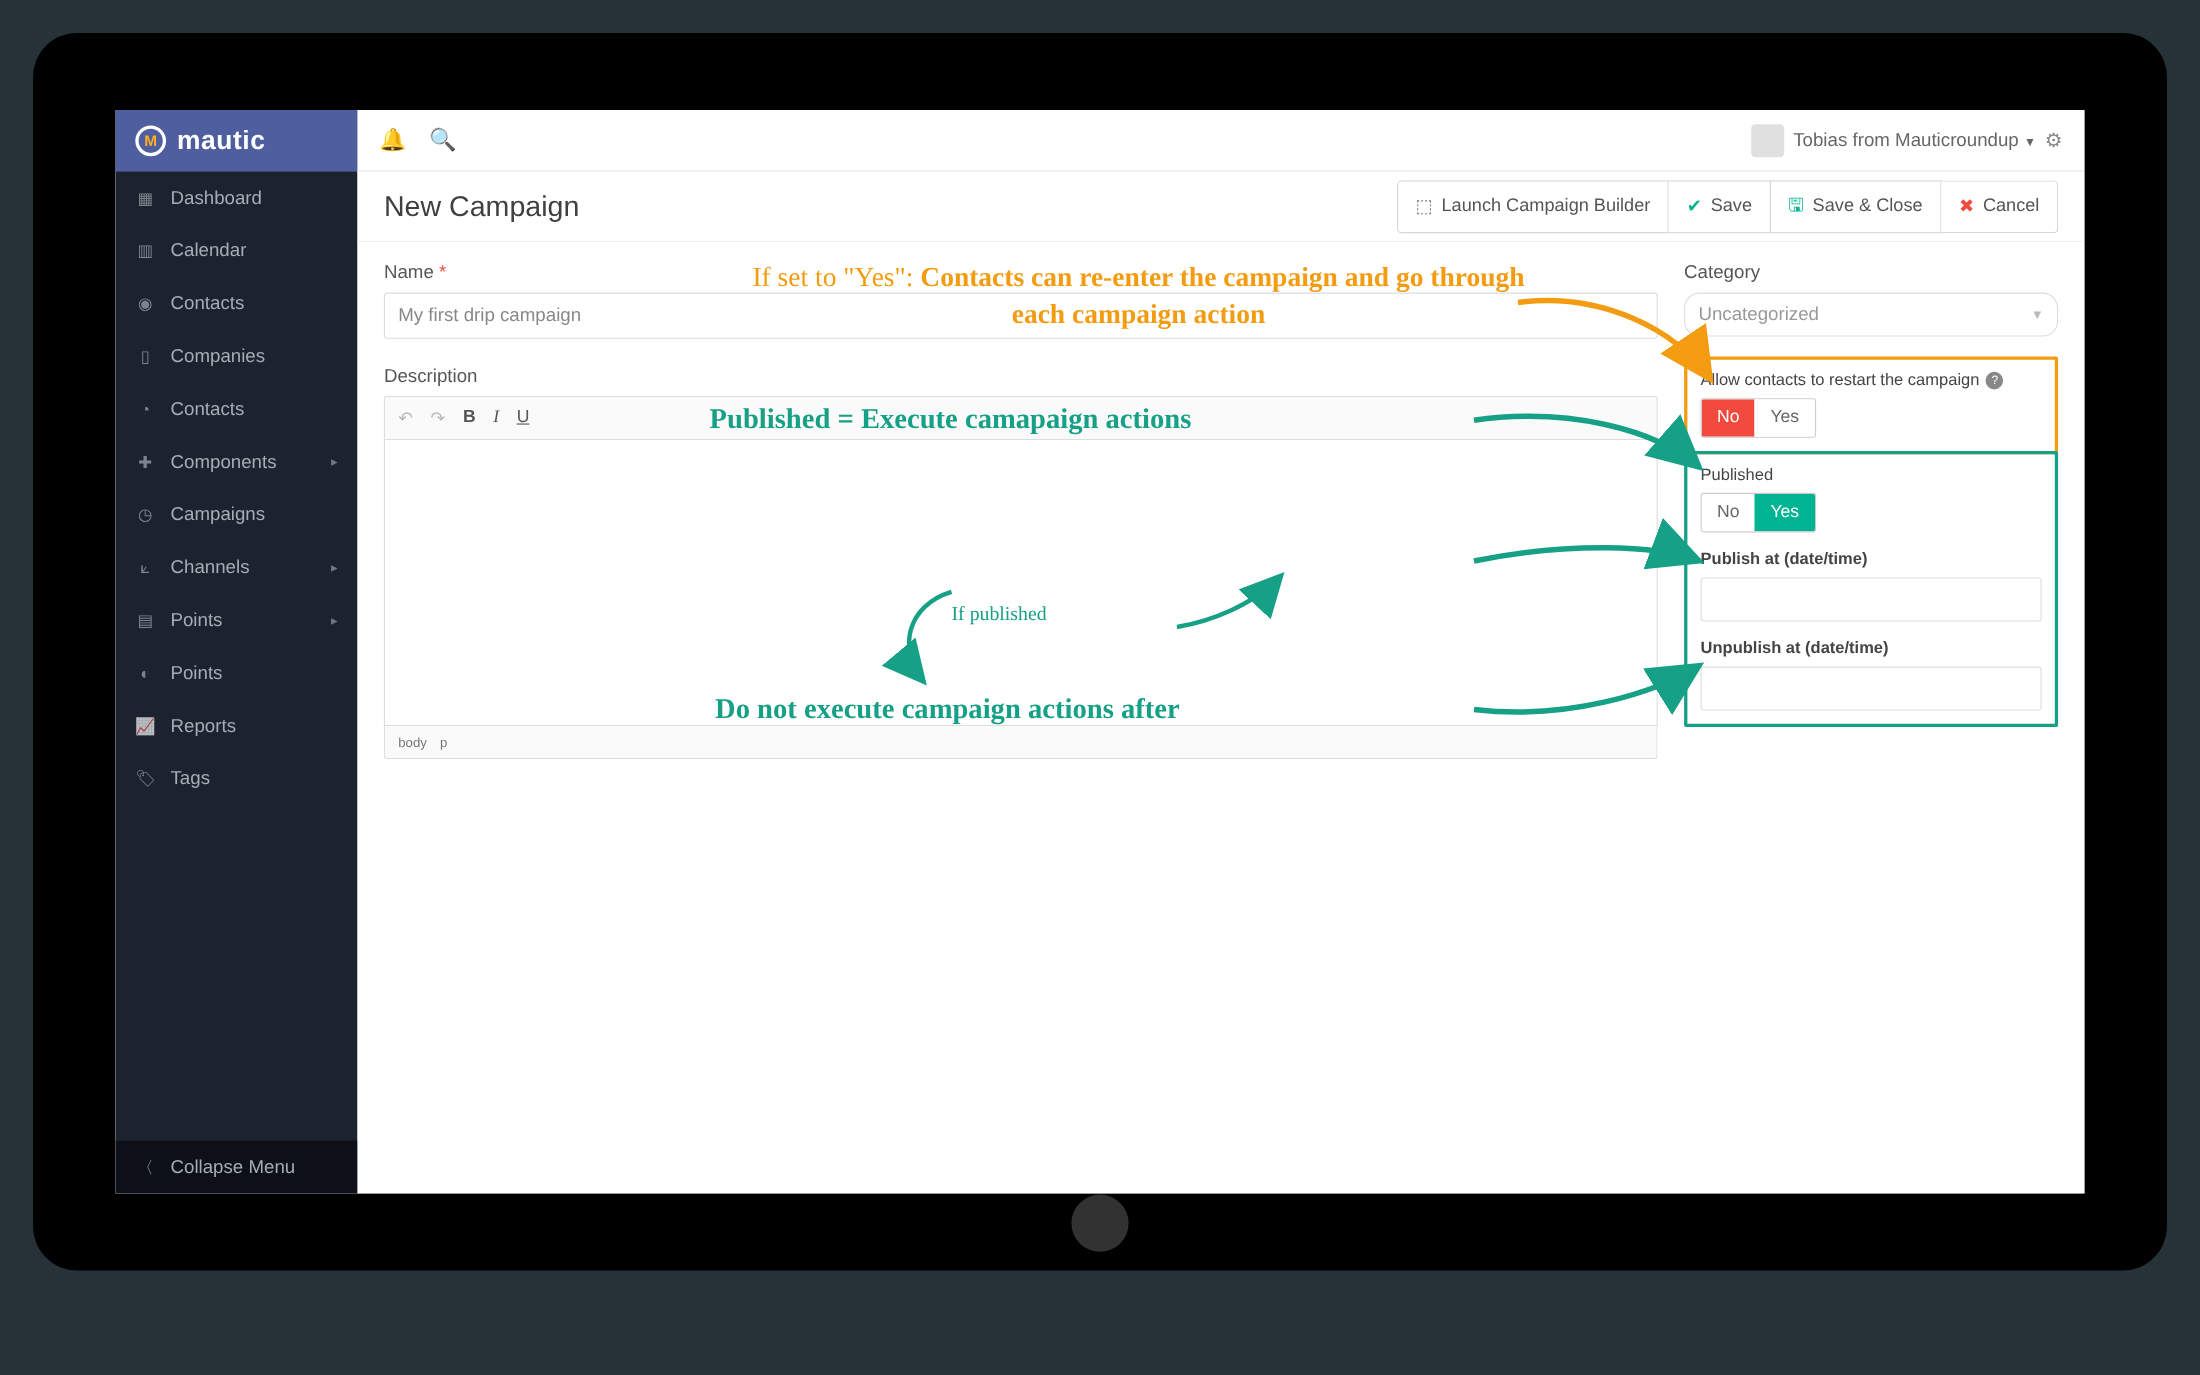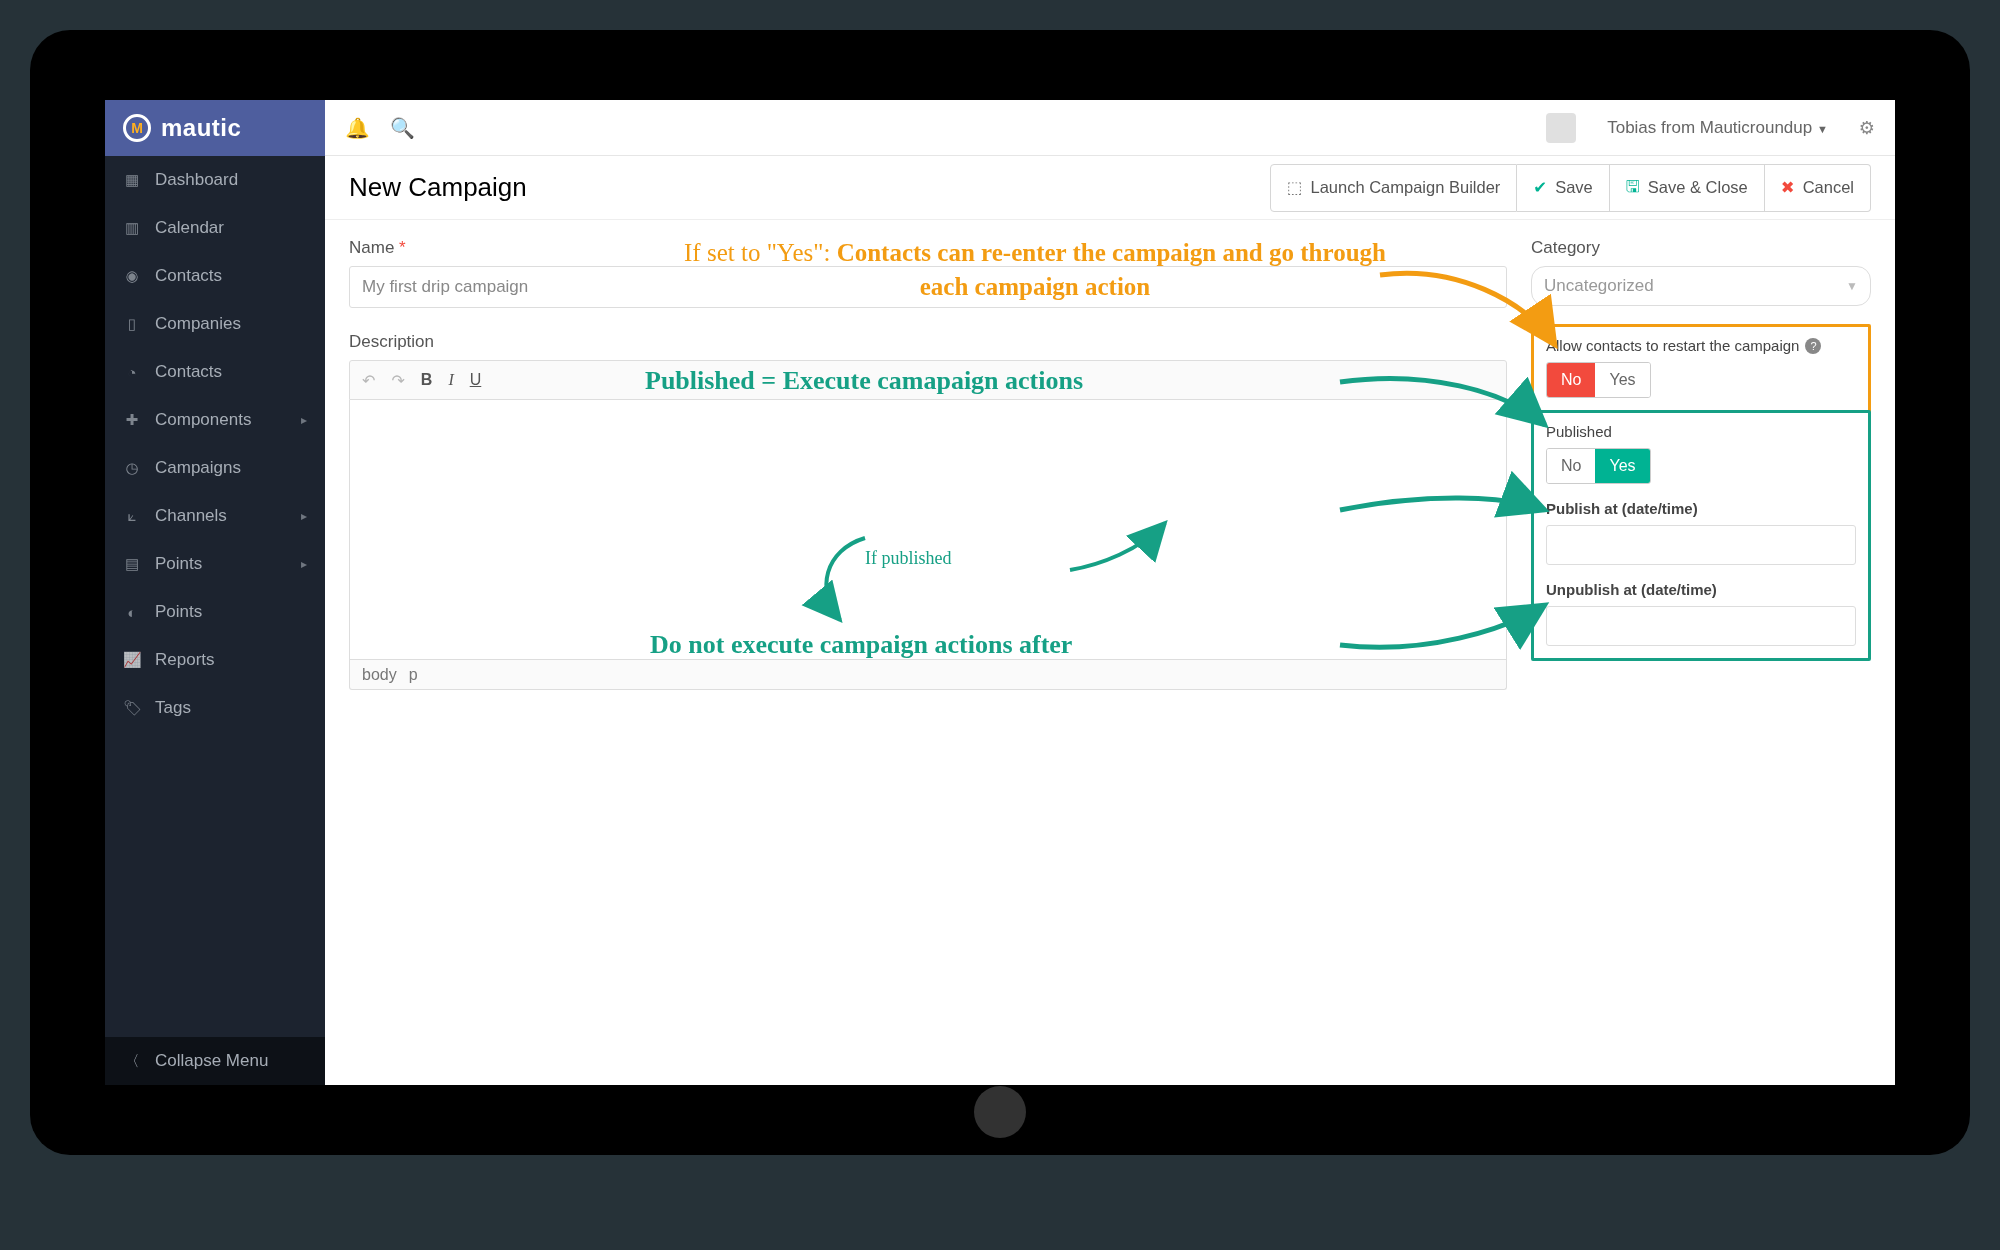--- a/index.html
+++ b/index.html
@@ -37,47 +37,47 @@
 
   .nav { flex: 1; }
   .nav-item { display: flex; align-items: center; height: 48px; padding: 0 18px; gap: 14px; font-size: 17px; cursor: pointer; position:relative;}
   .nav-item .chev { margin-left: auto; font-size: 12px; opacity:.6;}
   .nav-icon { width: 18px; text-align: center; opacity: .7; font-size:15px;}
   .collapse-row { height: 48px; background: #0d1117; display:flex; align-items:center; padding:0 18px; gap:14px; font-size:17px; cursor:pointer;}
   .collapse-row .nav-icon{opacity:.9;}
 
   .main { flex: 1; background: #fff; display: flex; flex-direction: column; }
   .topbar { height: 56px; border-bottom: 1px solid #e6e6e6; display: flex; align-items: center; padding: 0 20px; gap: 20px; color: #555; }
-  .topbar-right { margin-left: auto; display: flex; align-items: center; gap: 31px; }
+  .topbar-right { margin-left: auto; display: flex; align-items: center; gap: 8px; }
   .avatar { width: 30px; height: 30px; background: #e0e0e0; border-radius: 4px; }
   .username { font-size: 17px; color: #666; }
   .gear { font-size: 18px; color: #888; }
 
   .page-head { display: flex; align-items: center; height: 64px; padding: 0 24px; border-bottom: 1px solid #eee; }
-  .page-title { font-size: 26px; color: #000000; font-weight: 400; }
+  .page-title { font-size: 26px; color: #404040; font-weight: 400; }
   .btn-row { margin-left: auto; display: flex; }
   .btn { border: 1px solid #d6d6d6; background: #fff; color: #555; font-size: 16.5px; padding: 9px 16px; display:flex; align-items:center; gap:8px; cursor:pointer; }
   .btn + .btn { border-left: none; }
   .btn:first-child { border-top-left-radius: 4px; border-bottom-left-radius: 4px; }
   .btn:last-child { border-top-right-radius: 4px; border-bottom-right-radius: 4px; }
   .i-green { color: #00b393; }
   .i-red { color: #f24a3d; }
   .i-gray { color: #777; }
 
   .body { flex:1; display:flex; padding: 18px 24px; gap: 24px; }
 
   .col-left { flex:1; }
   .lbl { font-size: 17px; color: #555; margin-bottom: 8px; display:block; }
   .req { color:#f24a3d; }
   .text-input { width: 100%; border: 1px solid #ddd; border-radius: 3px; padding: 10px 12px; font-size: 17px; color: #888; }
 
   .editor { margin-top: 24px; }
   .ed-toolbar { border:1px solid #ddd; background:#fafafa; height:40px; border-radius:3px 3px 0 0; display:flex; align-items:center; padding:0 12px; gap:16px; color:#555; font-size:16px;}
   .ed-area { border:1px solid #ddd; border-top:none; height:260px; background:#fff; }
-  .ed-path { border:1px solid #ddd; border-top:none; height:30px; border-radius:0 0 3px 3px; padding:0 12px; display:flex; align-items:center; font-size:16px; color:#777; gap:12px; background:#fafafa;}
+  .ed-path { border:1px solid #ddd; border-top:none; height:30px; border-radius:0 0 3px 3px; padding:0 12px; display:flex; align-items:center; font-size:12px; color:#777; gap:12px; background:#fafafa;}
 
   .col-right { width: 340px; }
   .field { margin-bottom: 18px; }
   .select { width:100%; border:1px solid #ddd; border-radius:14px; height:40px; display:flex; align-items:center; padding:0 12px; color:#999; font-size:17px; background:#fff; justify-content:space-between;}
   .select .caret{ font-size:12px; color:#bbb;}
 
   .box-orange { border: 3px solid #f39c12; padding: 10px 12px 12px; border-radius:2px;}
   .box-teal { border: 3px solid #16a085; padding: 10px 12px 12px; border-radius:2px; margin-top:-3px;}
   .mini-lbl { font-size:15px; font-weight:400; color:#444; margin-bottom:8px; display:flex; align-items:center; gap:6px;}
   .help { width:16px;height:16px;border-radius:50%;background:#888;color:#fff;font-size:11px;display:inline-flex;align-items:center;justify-content:center;}

